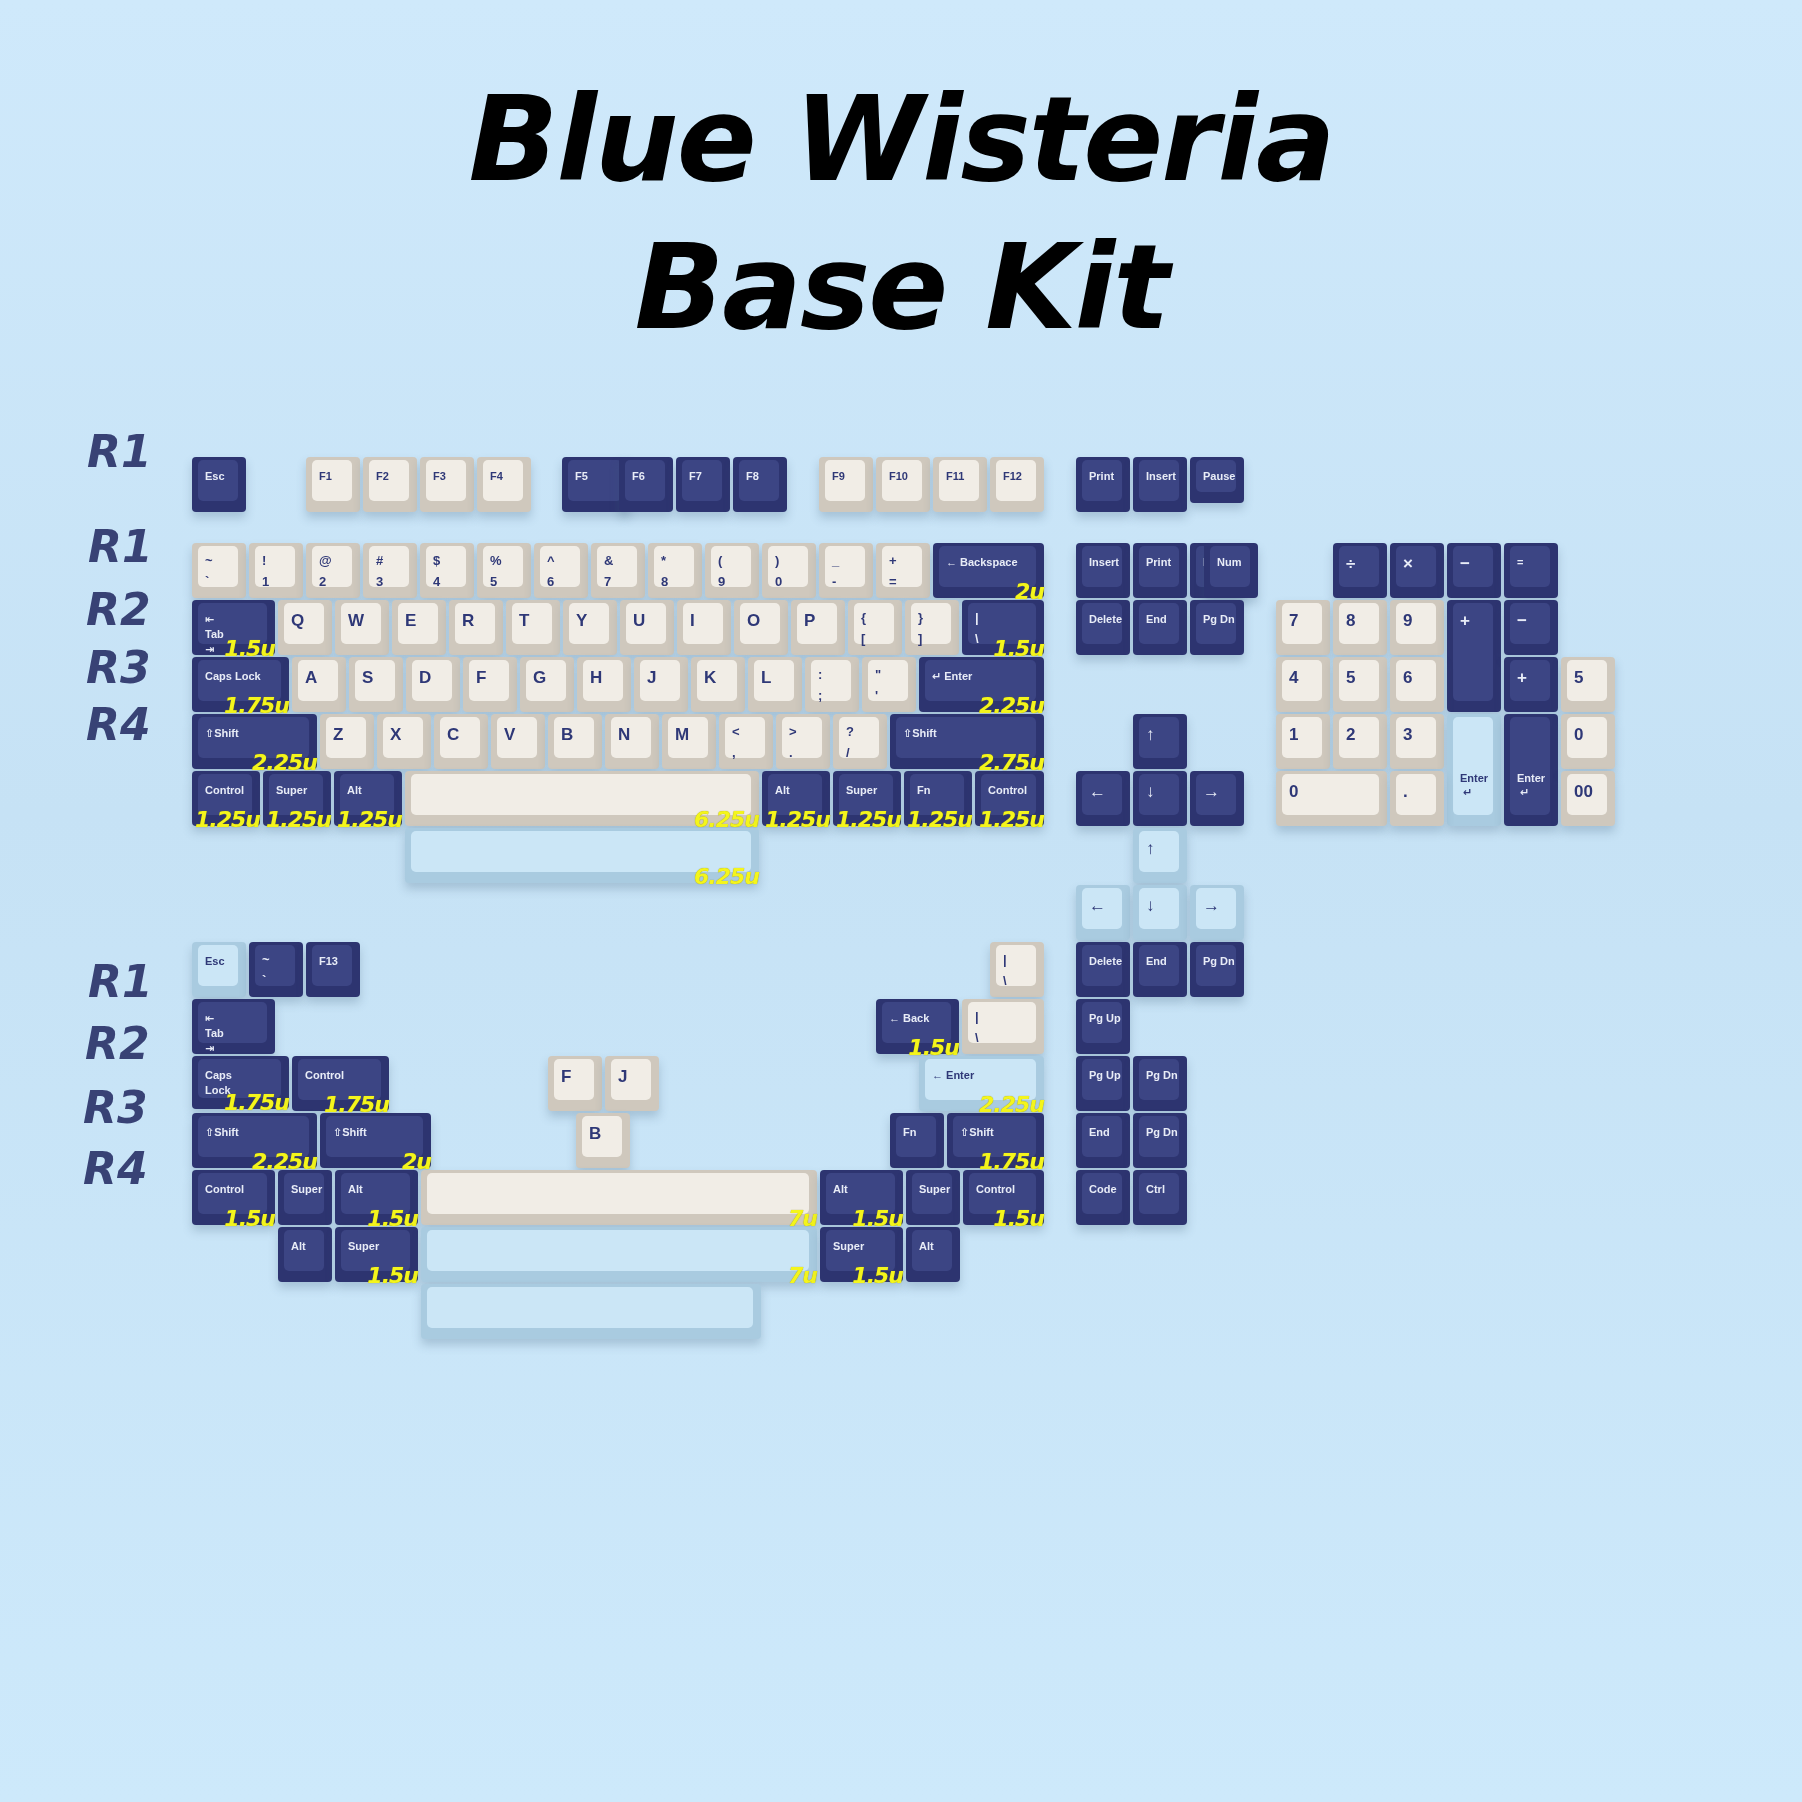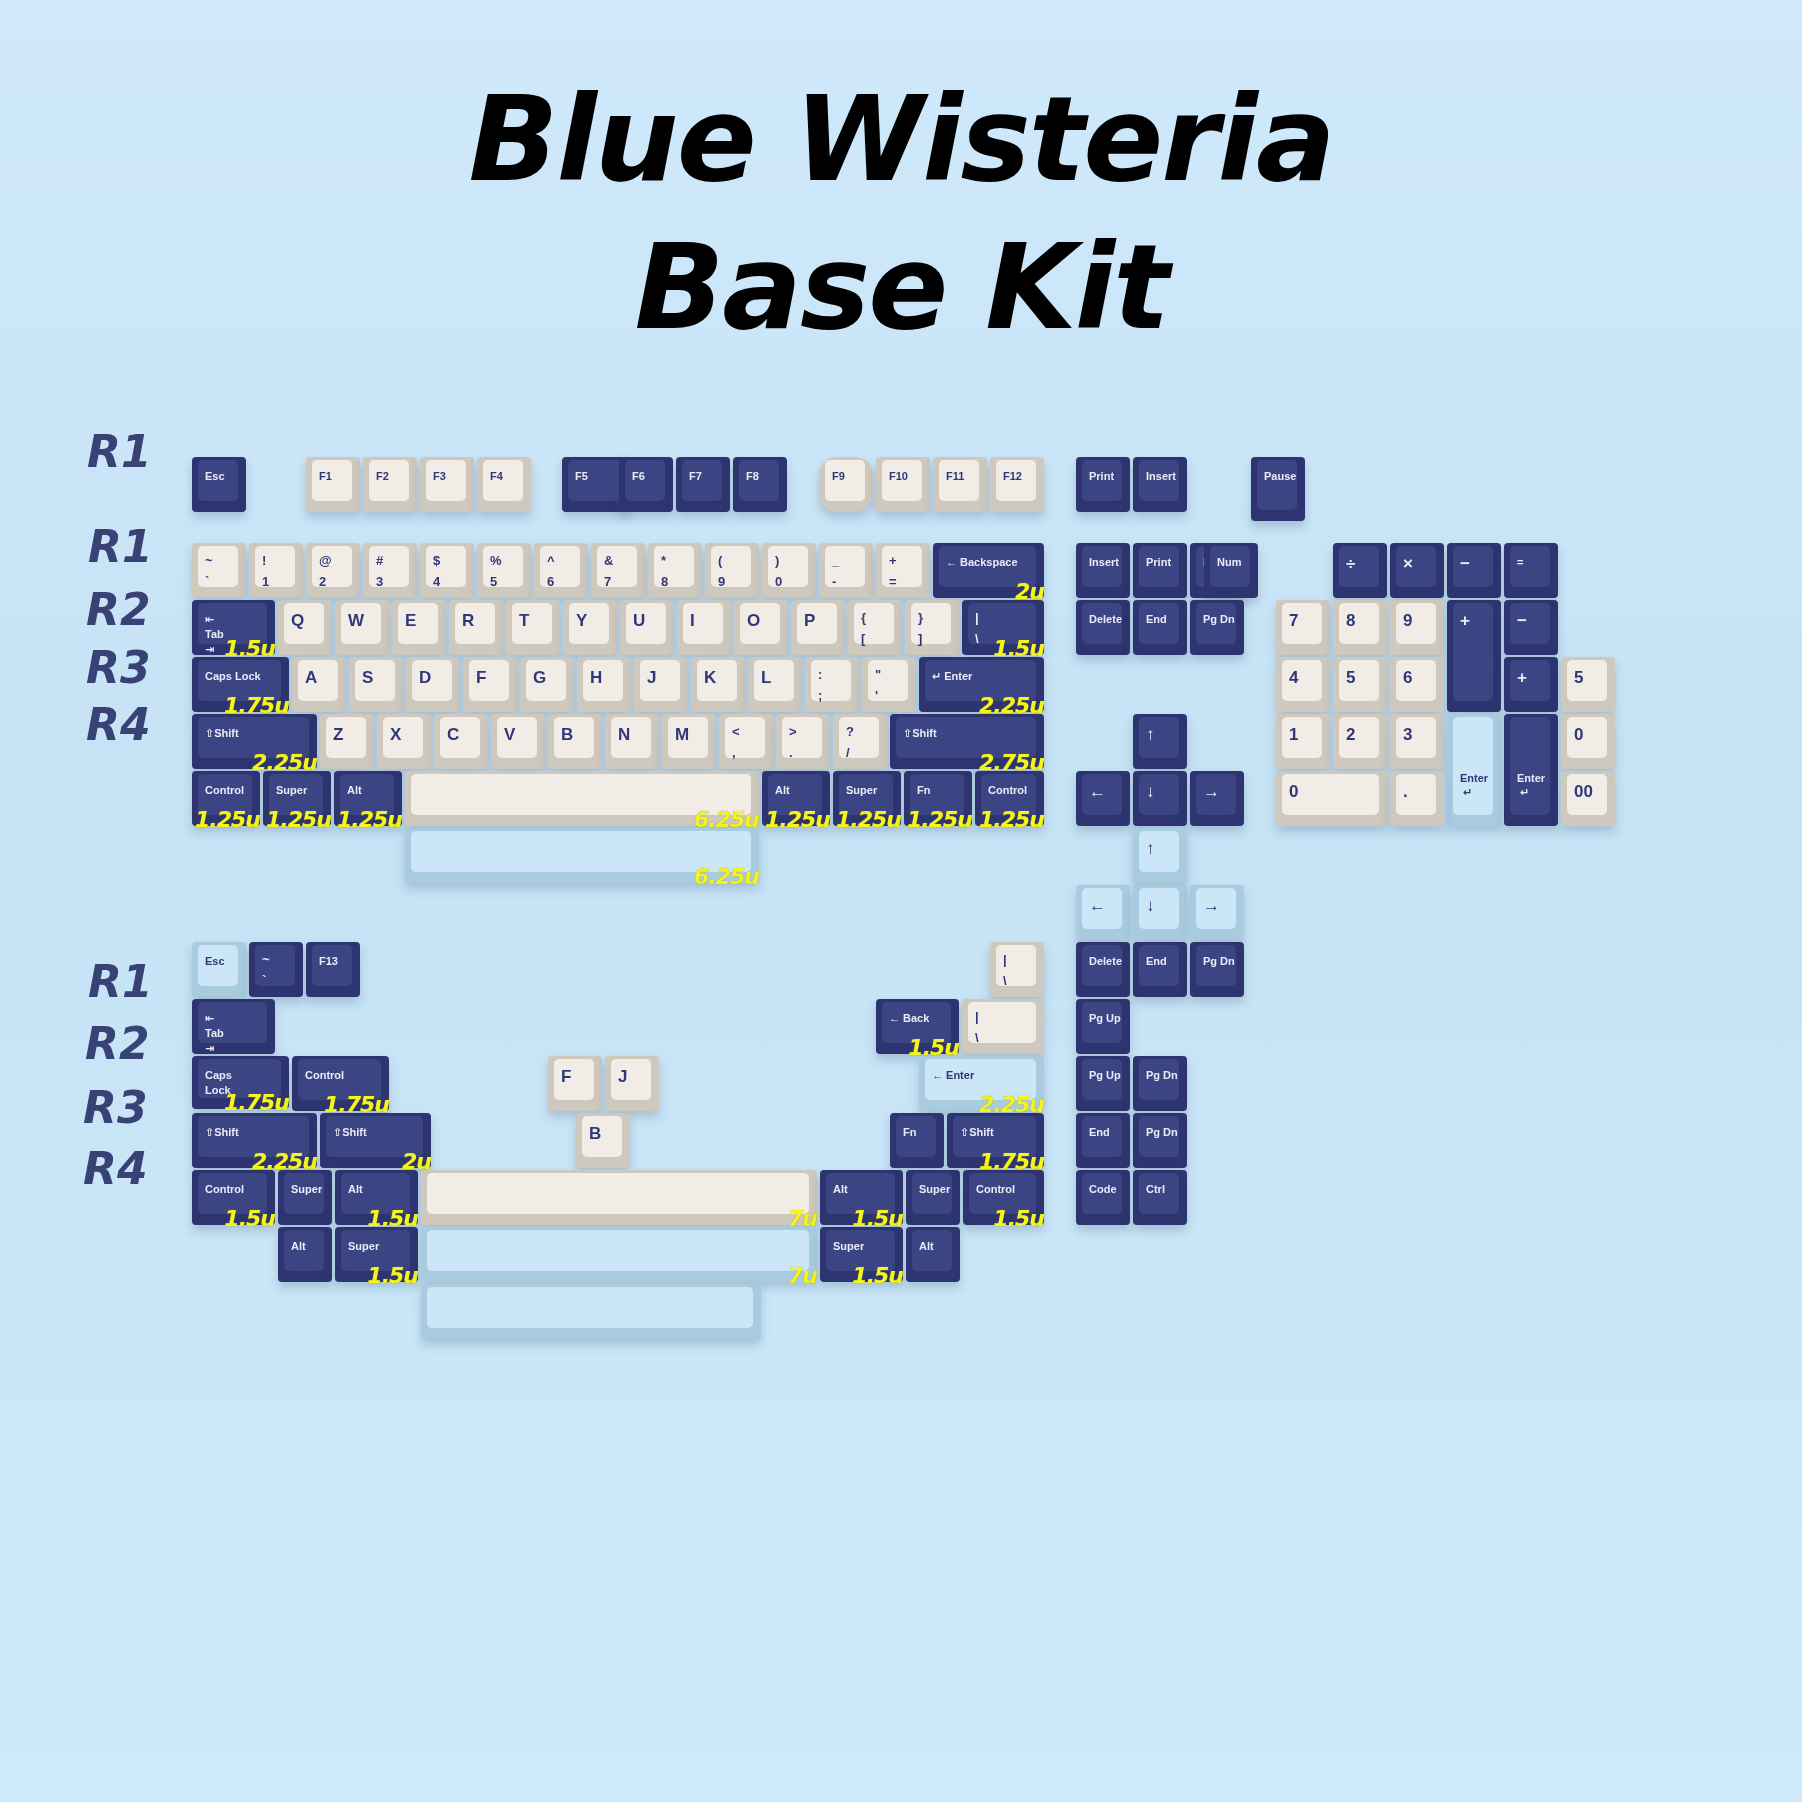--- a/index.html
+++ b/index.html
@@ -90,21 +90,21 @@
       <span class="legend">F6</span>
     </div>
     <div class="key navy" style="left: 676px; top: 457px; width: 54px; height: 55px;">
       <div class="top"></div>
       <span class="legend">F7</span>
     </div>
     <div class="key navy" style="left: 733px; top: 457px; width: 54px; height: 55px; padding-left: 7px;">
       <div class="top"></div>
       <span class="legend">F8</span>
     </div>
-    <div class="key cream" style="left: 819px; top: 457px; width: 54px; height: 55px; border-radius: 18px;">
+    <div class="key cream" style="left: 819px; top: 457px; width: 54px; height: 55px;">
       <div class="top"></div>
       <span class="legend">F9</span>
     </div>
     <div class="key cream" style="left: 876px; top: 457px; width: 54px; height: 55px;">
       <div class="top"></div>
       <span class="legend">F10</span>
     </div>
     <div class="key cream" style="left: 933px; top: 457px; width: 54px; height: 55px;">
       <div class="top"></div>
       <span class="legend">F11</span>
@@ -114,21 +114,21 @@
       <span class="legend">F12</span>
     </div>
     <div class="key navy" style="left: 1076px; top: 457px; width: 54px; height: 55px;">
       <div class="top"></div>
       <span class="legend">Print</span>
     </div>
     <div class="key navy" style="left: 1133px; top: 457px; width: 54px; height: 55px;">
       <div class="top"></div>
       <span class="legend">Insert</span>
     </div>
-    <div class="key navy" style="left: 1251px; top: 457px; width: 54px; height: 64px;">
+    <div class="key navy" style="left: 1190px; top: 457px; width: 54px; height: 46px;">
       <div class="top"></div>
       <span class="legend">Pause</span>
     </div>
     <div class="key cream" style="left: 192px; top: 543px; width: 54px; height: 55px;">
       <div class="top"></div>
       <span class="legend sym">~
 `</span>
     </div>
     <div class="key cream" style="left: 249px; top: 543px; width: 54px; height: 55px;">
       <div class="top"></div>

